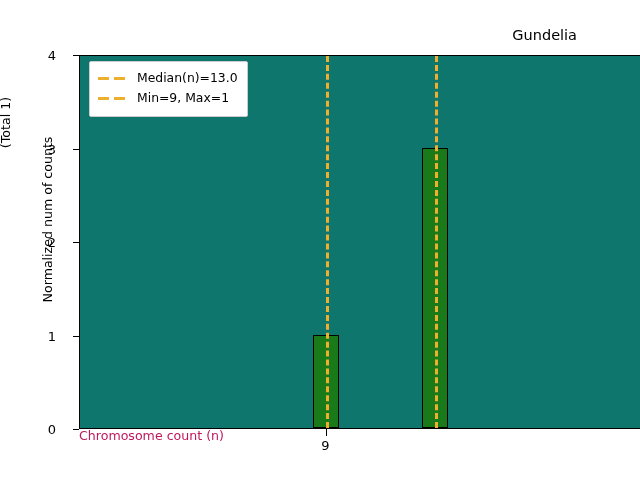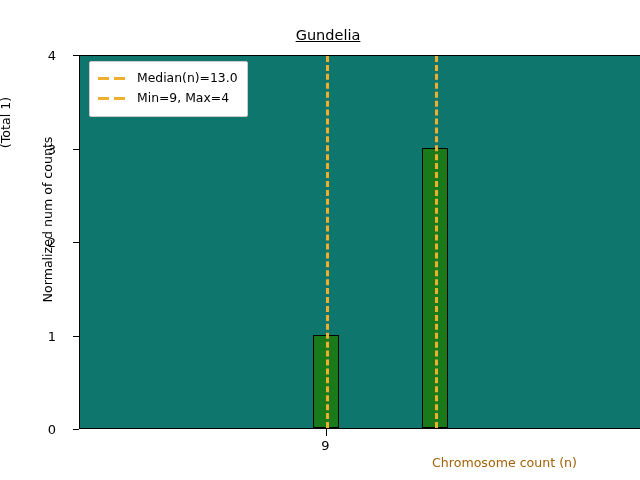--- a/index.html
+++ b/index.html
@@ -15,25 +15,24 @@
     font-family: "DejaVu Sans", sans-serif;
     overflow: hidden;
   }
 
   
   #chart-title {
     position: absolute;
     left: 79px;
     top: 28px;
     width: 498px;
-    text-align: center;
+    text-align: right;
     font-size: 14.5px;
     color: #000000;
     line-height: 1.1;
-    text-decoration: underline;
   }
 
   
   #plot-area {
     position: absolute;
     left: 79px;
     top: 55px;
     width: 593px;
     height: 374px;
     border: 1.1px solid #000000;
@@ -95,25 +94,25 @@
     position: absolute;
     top: 438px;
     width: 60px;
     text-align: center;
     font-size: 13px;
     color: #000000;
   }
   #xlabel {
     position: absolute;
     left: 79px;
-    top: 455px;
+    top: 428px;
     width: 498px;
-    text-align: right;
+    text-align: left;
     font-size: 12.6px;
-    color: #a16207;
+    color: #be185d;
   }
 
   
   .bar {
     position: absolute;
     bottom: 0;
     box-sizing: border-box;
     border: 1.2px solid #000000;
   }
 
@@ -222,20 +221,20 @@
           <span class="legend-text">Median(n)=13.0</span>
         </span>
       </div>
 
       <div class="legend-entry">
         <span class="legend-swatch">
           <span class="dash d1" style="border-top-color:#efaf2e;"></span>
           <span class="dash d2" style="border-top-color:#efaf2e;"></span>
         </span>
         <span class="legend-texts">
-          <span class="legend-text">Min=9, Max=4</span>
+          <span class="legend-text">Min=9, Max=1</span>
         </span>
       </div>
 
     </div>
 
   </div>
 </div>
 
 </body></html>

